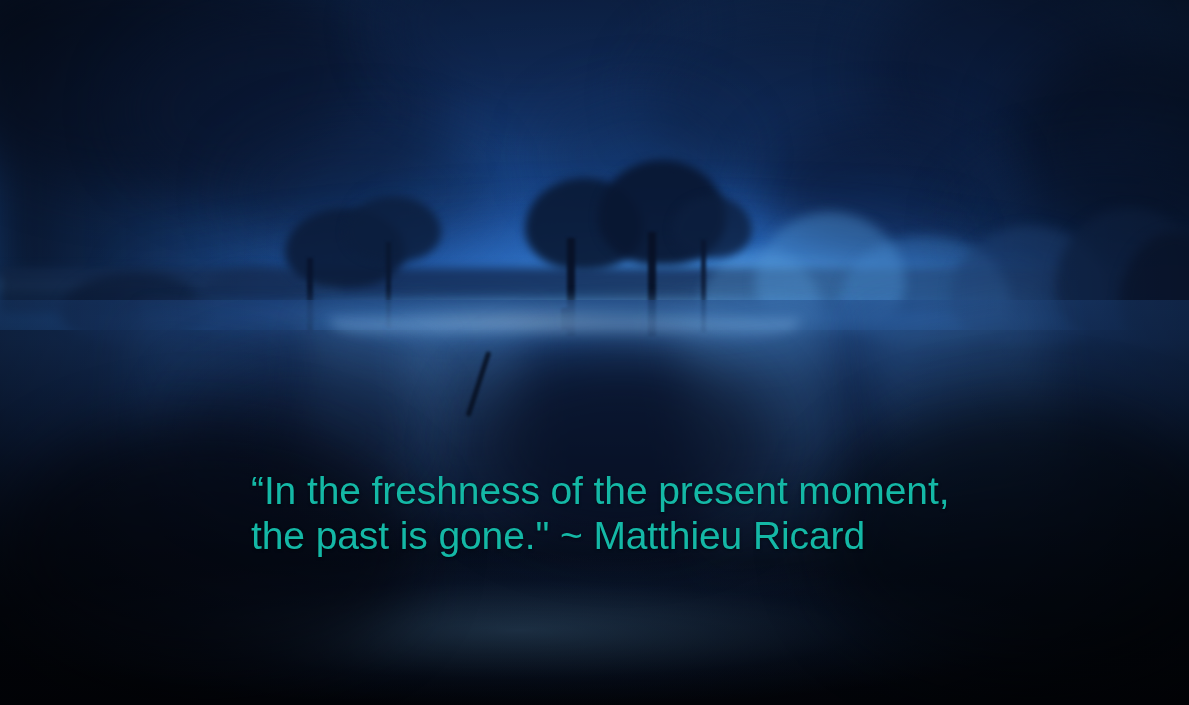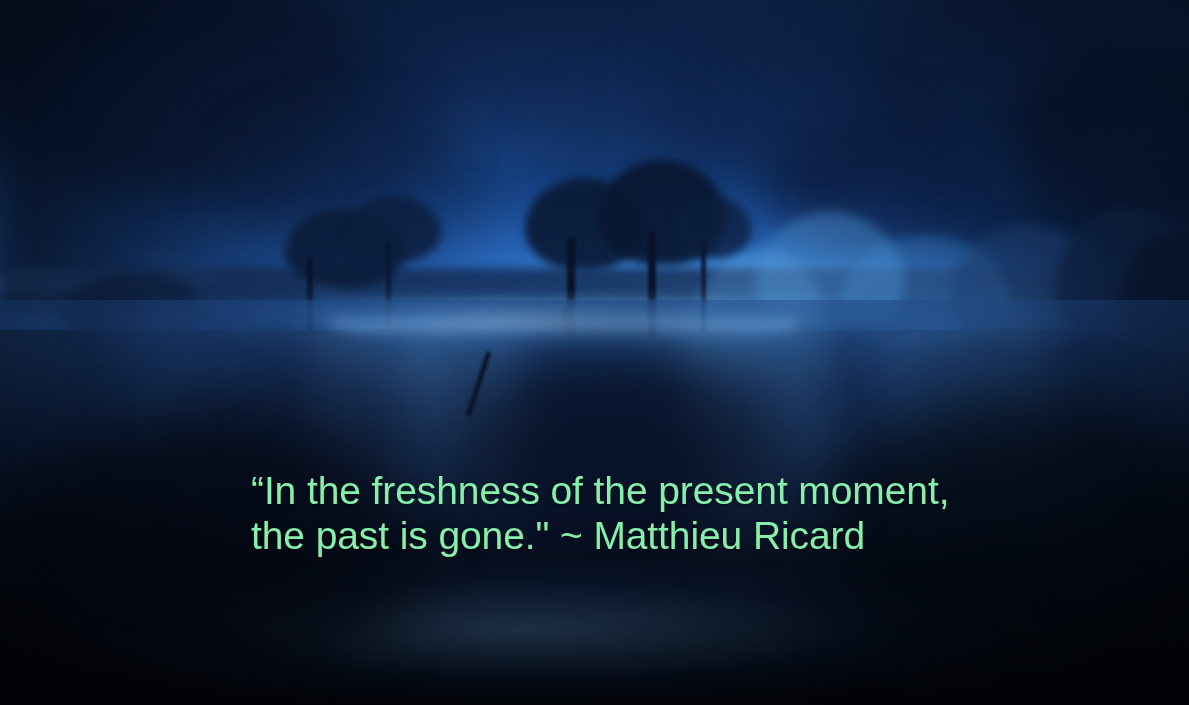--- a/index.html
+++ b/index.html
@@ -218,21 +218,21 @@
     position: absolute;
     left: 251px;
     top: 468px;
     width: 760px;
   }
   .quote-line {
     font-family: "Liberation Sans", sans-serif;
     font-size: 39px;
     line-height: 45px;
     font-weight: 400;
-    color: #86efac;
+    color: #14b8a6;
     letter-spacing: -0.1px;
     white-space: pre;
     text-shadow: 0 1px 3px rgba(0,0,0,0.55);
   }
 </style>
 </head>
 <body>
 
 <div id="scene">
 

